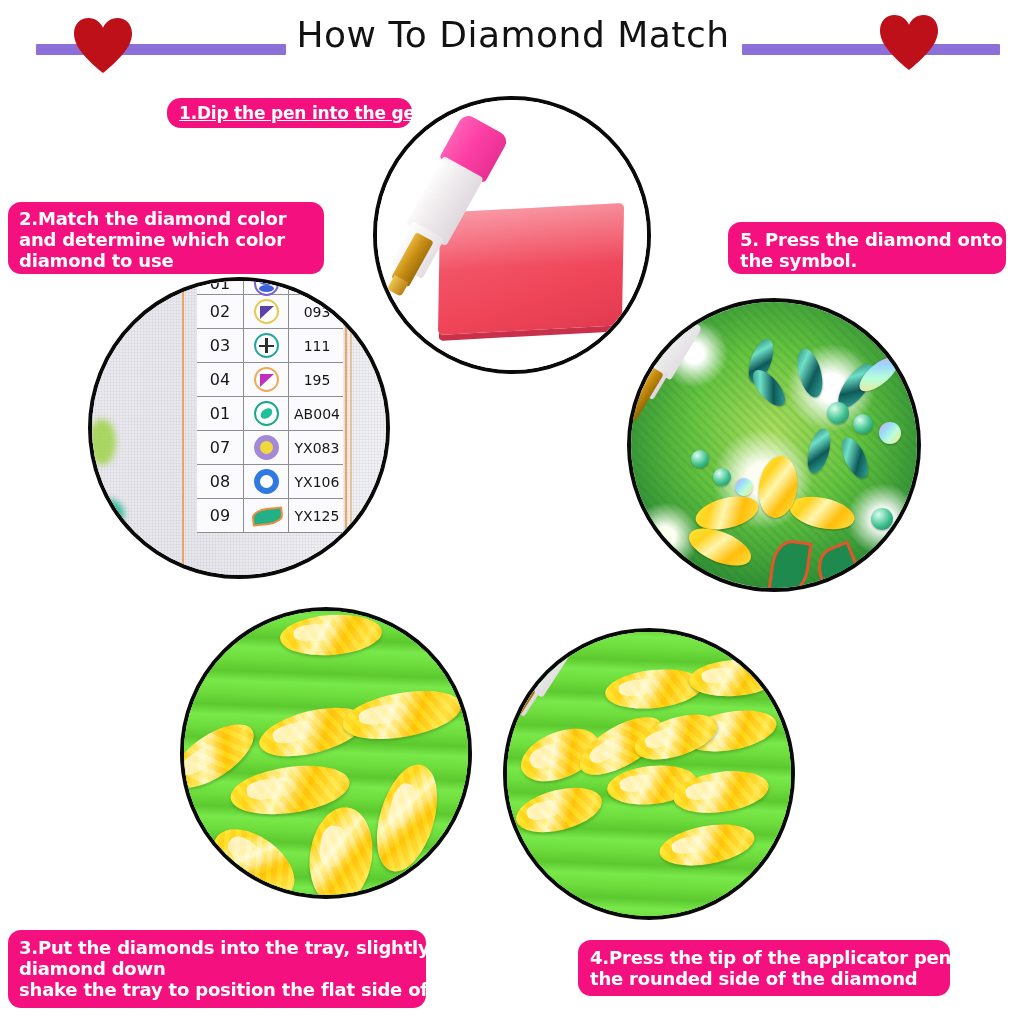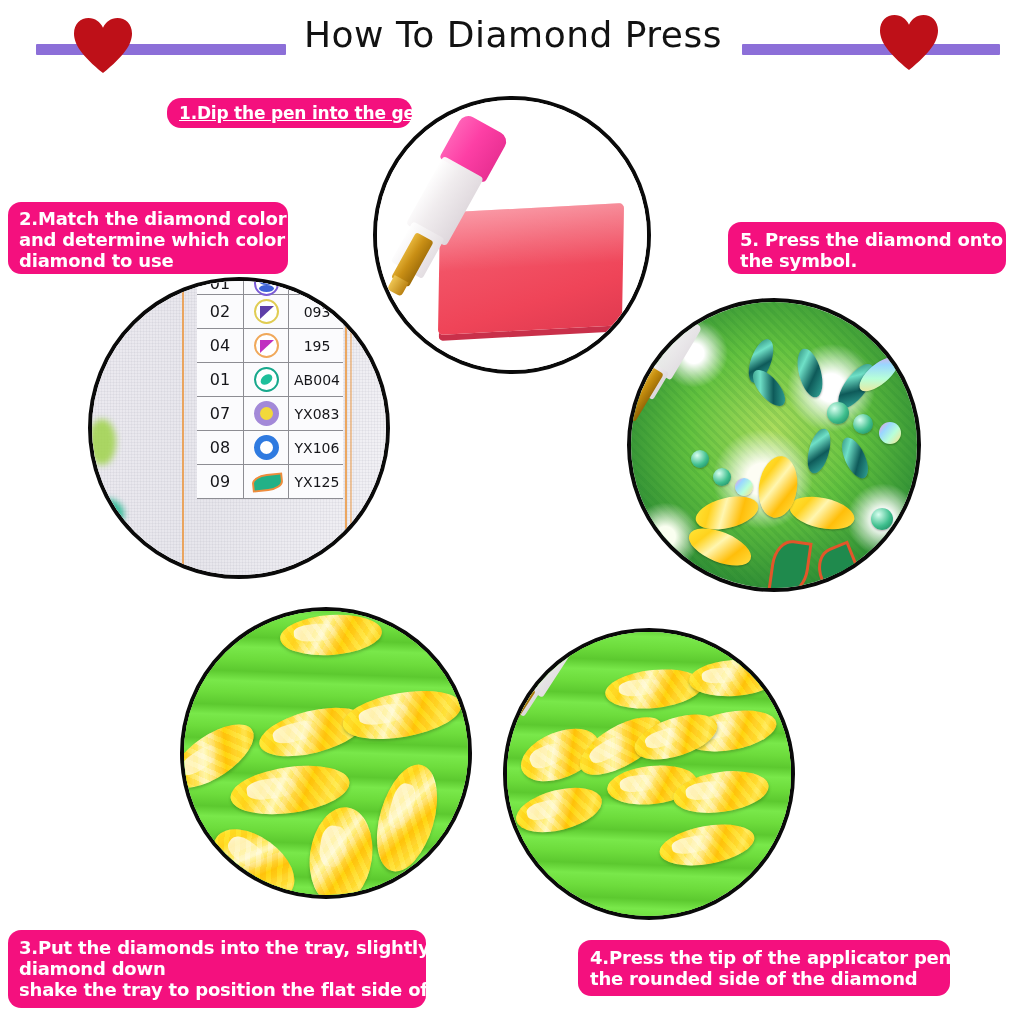--- a/index.html
+++ b/index.html
@@ -38,21 +38,21 @@
     font-family:"DejaVu Sans", sans-serif;
     font-weight:700;
     border-radius:13px;
     box-sizing:border-box;
     line-height:1.18;
     letter-spacing:-0.2px;
   }
   .label span{display:block;white-space:nowrap;}
 
   #label1{left:167px;top:98px;width:245px;height:30px;padding:5px 12px 0 12px;font-size:17px;border-radius:14px;text-decoration:underline;}
-  #label2{left:8px;top:202px;width:280px;height:72px;padding:6px 11px 0 11px;font-size:18px;border-radius:13px;}
+  #label2{left:8px;top:202px;width:316px;height:72px;padding:6px 11px 0 11px;font-size:18px;border-radius:13px;}
   #label5{left:728px;top:222px;width:278px;height:52px;padding:7px 12px 0 12px;font-size:18px;border-radius:13px;}
   #label3{left:8px;top:930px;width:418px;height:78px;padding:7px 27px 0 11px;font-size:18px;border-radius:13px;}
   #label4{left:578px;top:940px;width:372px;height:56px;padding:7px 12px 0 12px;font-size:18px;border-radius:13px;}
 
   
   .circle{
     position:absolute;border-radius:50%;
     border:4px solid #0a0a0a;
     overflow:hidden;
     background:#fff;
@@ -187,21 +187,21 @@
       <svg viewBox="0 0 64 60">
           <path d="M32 58 C10 40 2 28 2 17 C2 7 9 1 17 1 C24 1 29 5 32 11 C35 5 40 1 47 1 C55 1 62 7 62 17 C62 28 54 40 32 58 Z" fill="#be1018"></path>
         </svg>
     </div>
     <div class="heart r">
       <svg viewBox="0 0 64 60">
           <path d="M32 58 C10 40 2 28 2 17 C2 7 9 1 17 1 C24 1 29 5 32 11 C35 5 40 1 47 1 C55 1 62 7 62 17 C62 28 54 40 32 58 Z" fill="#be1018"></path>
         </svg>
     </div>
 
-    <div class="title">How To Diamond Press</div>
+    <div class="title">How To Diamond Match</div>
   </div>
 
   <div class="circle" id="c1">
     <div class="ph gel-bg">
       <div class="gel-pad"></div>
       <div class="pen1">
         <div class="pen-cap"></div>
         <div class="pen-body"></div>
         <div class="pen-body2"></div>
         <div class="pen-gold"></div>
@@ -230,20 +230,30 @@
             <div class="tcode">028</div>
           </div>
           <div class="trow">
             <div class="tnum">02</div>
             <div class="tsym">
               <div class="sym" style="border: 2px solid rgb(224, 204, 82); background: rgb(255, 255, 255);">
                 <span style="position: absolute; left: 4px; top: 5px; width: 0px; height: 0px; border-left: 14px solid rgb(94, 63, 168); border-bottom: 13px solid transparent;"></span>
               </div>
             </div>
             <div class="tcode">093</div>
+          </div>
+          <div class="trow">
+            <div class="tnum">03</div>
+            <div class="tsym">
+              <div class="sym" style="border: 2px solid rgb(35, 167, 154); background: rgb(255, 255, 255);">
+                <span style="position: absolute; left: 9.7px; top: 3px; width: 2.6px; height: 15px; background: rgb(46, 46, 46);"></span>
+                <span style="position: absolute; left: 3px; top: 9.5px; width: 15px; height: 2.6px; background: rgb(46, 46, 46);"></span>
+              </div>
+            </div>
+            <div class="tcode">111</div>
           </div>
           <div class="trow">
             <div class="tnum">04</div>
             <div class="tsym">
               <div class="sym" style="border: 2px solid rgb(240, 168, 90); background: rgb(255, 255, 255);">
                 <span style="position: absolute; left: 4px; top: 5px; width: 0px; height: 0px; border-left: 14px solid rgb(192, 47, 192); border-bottom: 13px solid transparent;"></span>
               </div>
             </div>
             <div class="tcode">195</div>
           </div>

